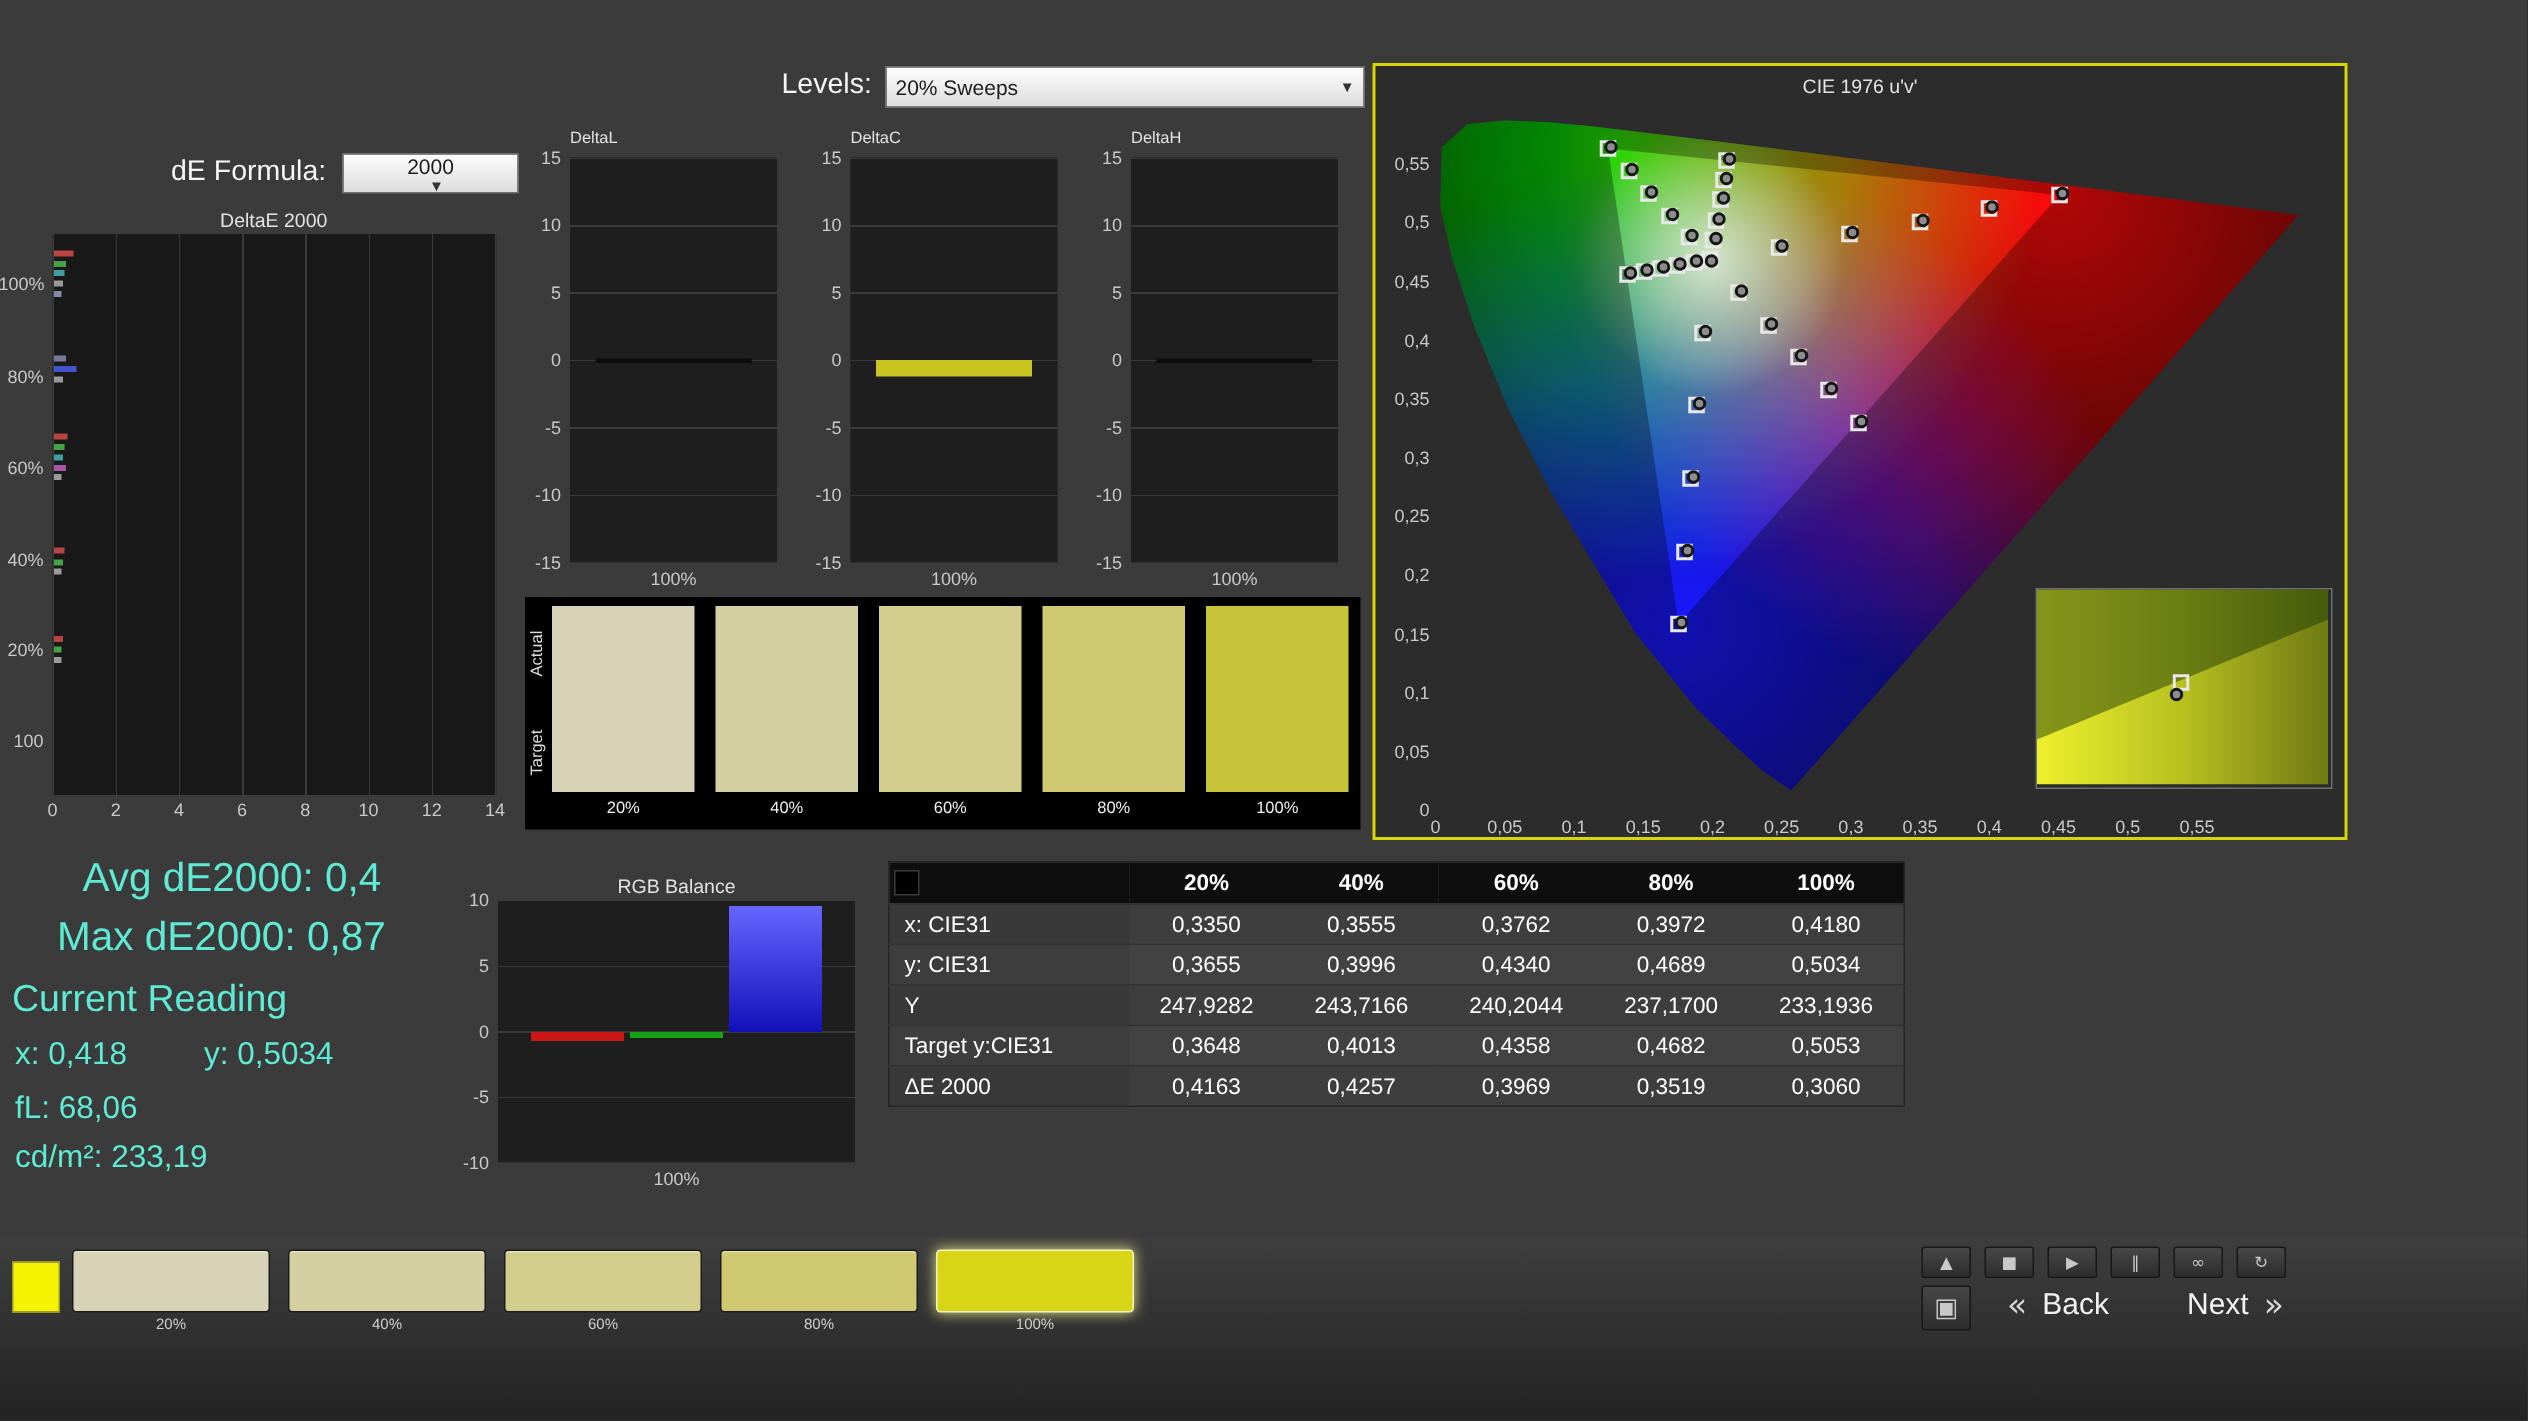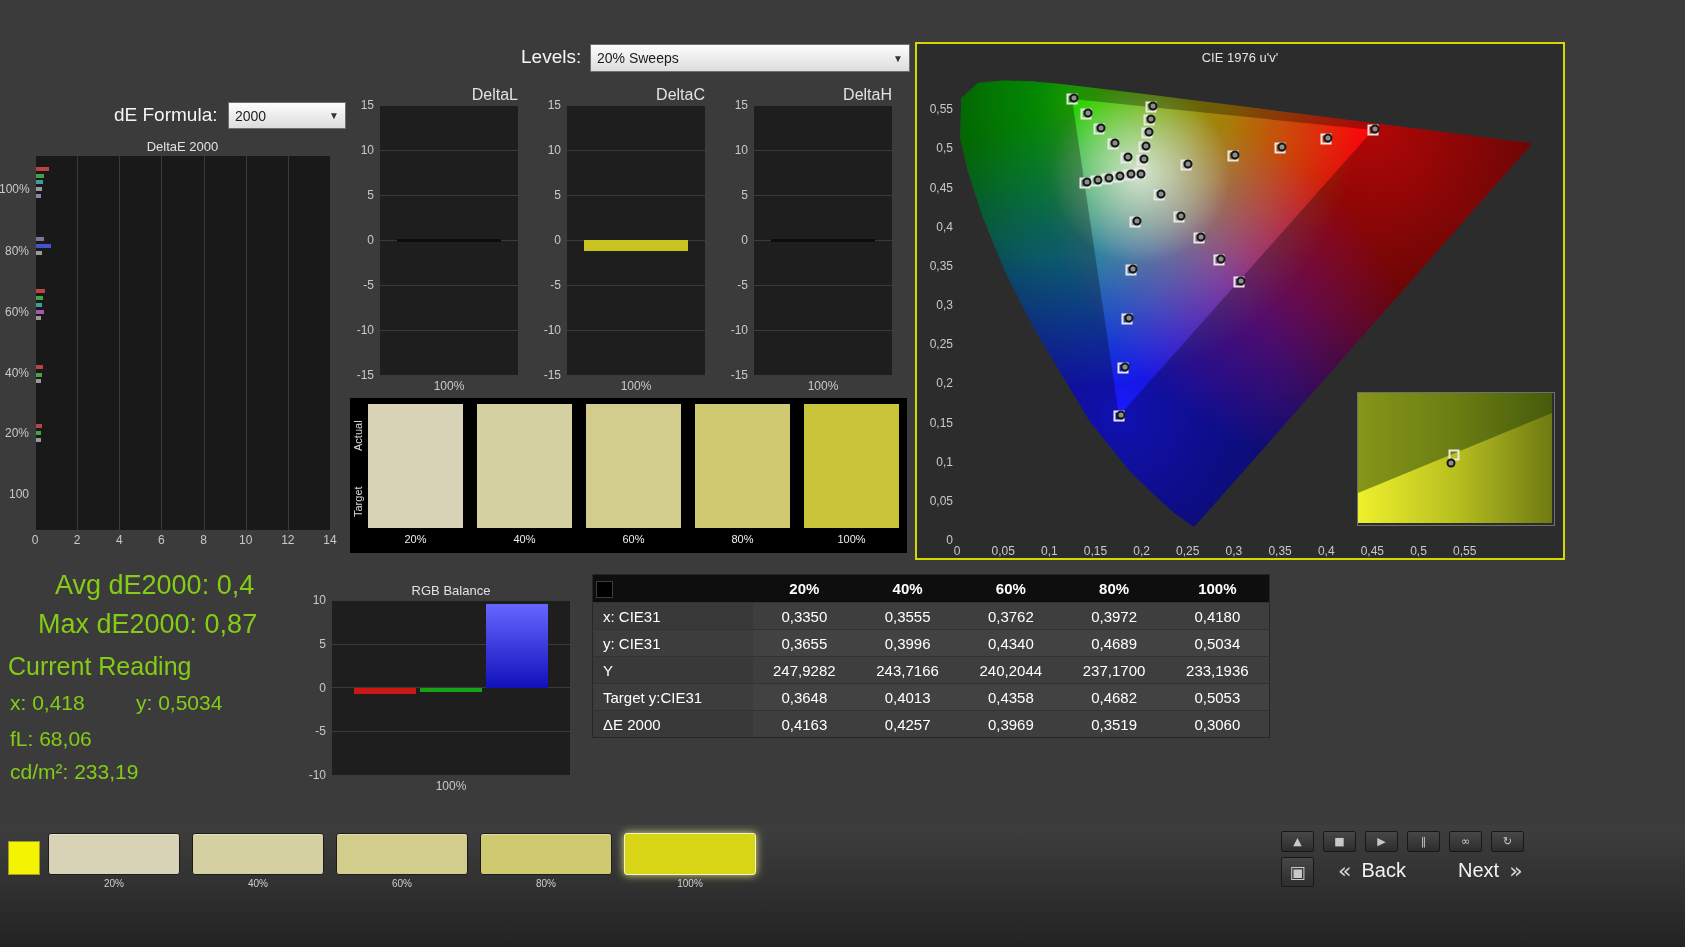--- a/index.html
+++ b/index.html
@@ -8,41 +8,41 @@
 
   
   #page-title{position:absolute;left:6px;top:28px;font-size:40px;font-weight:400;color:#fafafa;}
   .field-label{position:absolute;font-size:19px;color:#f5f5f5;}
   #deform-label{left:114px;top:104px;}
   #levels-label{left:521px;top:46px;}
   .dropdown{position:absolute;display:flex;align-items:center;justify-content:space-between;
             background:linear-gradient(#fdfdfd,#dcdcdc);border:1px solid #6e6e6e;color:#1c1c1c;
             font-size:14px;padding:0 6px;box-sizing:border-box;cursor:default;}
   .dropdown .arrow{color:#333;font-size:10px;margin-left:8px;}
-  #deform-dd{left:228px;top:102px;width:118px;height:27px;}
+  #deform-dd{left:228px;top:102px;width:118px;height:27px;flex-direction:column;}
   #levels-dd{left:590px;top:44px;width:320px;height:28px;}
 
   
   .chart-title{position:absolute;font-size:13px;color:#e2e2e2;text-align:center;}
   .tick{position:absolute;font-size:12px;color:#c9c9c9;}
 
   
   #deltae-title{left:35px;top:139px;width:295px;}
   #deltae-plot{position:absolute;left:35px;top:156px;width:295px;height:374px;background:#191919;
     background-image:repeating-linear-gradient(to right,#3a3a3a 0 1px,transparent 1px 42.14px);
     border-right:1px solid #3a3a3a;}
   #deltae-yticks{position:absolute;left:0;top:156px;width:31px;height:374px;}
   #deltae-yticks .tick{right:2px;text-align:right;width:30px;}
   #deltae-xticks{position:absolute;left:35px;top:533px;width:295px;height:14px;}
   #deltae-xticks .tick{width:20px;text-align:center;}
   .de-bar{position:absolute;left:1px;height:4px;}
 
   
   .delta-panel{position:absolute;top:86px;width:170px;height:302px;}
-  .delta-panel .dtitle{position:absolute;left:32px;top:0;width:138px;text-align:right;font-size:16px;color:#e2e2e2;}
+  .delta-panel .dtitle{position:absolute;left:32px;top:0;width:138px;text-align:left;font-size:11px;color:#e2e2e2;}
   .dplot{position:absolute;left:32px;top:19px;width:138px;height:270px;background:#1e1e1e;
     background-image:repeating-linear-gradient(to bottom,#3a3a3a 0 1px,transparent 1px 45px);
     border-bottom:1px solid #3a3a3a;}
   .dyticks{position:absolute;left:0;top:19px;width:28px;height:270px;}
   .dyticks .tick{right:2px;width:26px;text-align:right;}
   .dxlabel{position:absolute;left:32px;top:293px;width:138px;text-align:center;font-size:12px;color:#c9c9c9;}
   .dbar{position:absolute;left:17px;width:104px;}
 
   
   #swatch-panel{position:absolute;left:350px;top:398px;width:557px;height:155px;background:#000;}
@@ -66,21 +66,21 @@
   #cie-yticks .tick{width:32px;text-align:right;}
   #cie-xticks{position:absolute;left:40px;top:500px;width:610px;height:14px;}
   #cie-xticks .tick{width:34px;text-align:center;}
   .cie-square{position:absolute;width:11px;height:11px;border:2px solid #e8e8e8;
               transform:translate(-50%,-50%);box-sizing:border-box;}
   .cie-circle{position:absolute;width:9px;height:9px;border-radius:50%;background:#8d8d8d;
               border:2px solid #161616;transform:translate(-50%,-50%);box-sizing:border-box;}
   #cie-inset{position:absolute;left:440px;top:348px;width:196px;height:132px;border:1px solid #6f6f6f;}
 
   
-  .reading{position:absolute;color:#84cc16;}
+  .reading{position:absolute;color:#5eead4;}
   #avg{left:55px;top:570px;font-size:27px;}
   #max{left:38px;top:609px;font-size:27px;}
   #current{left:8px;top:652px;font-size:25px;}
   #reading-x{left:10px;top:691px;font-size:21px;}
   #reading-y{left:136px;top:691px;font-size:21px;}
   #reading-fl{left:10px;top:727px;font-size:21px;}
   #reading-cd{left:10px;top:760px;font-size:21px;}
 
   
   #rgb-title{left:332px;top:583px;width:238px;}

